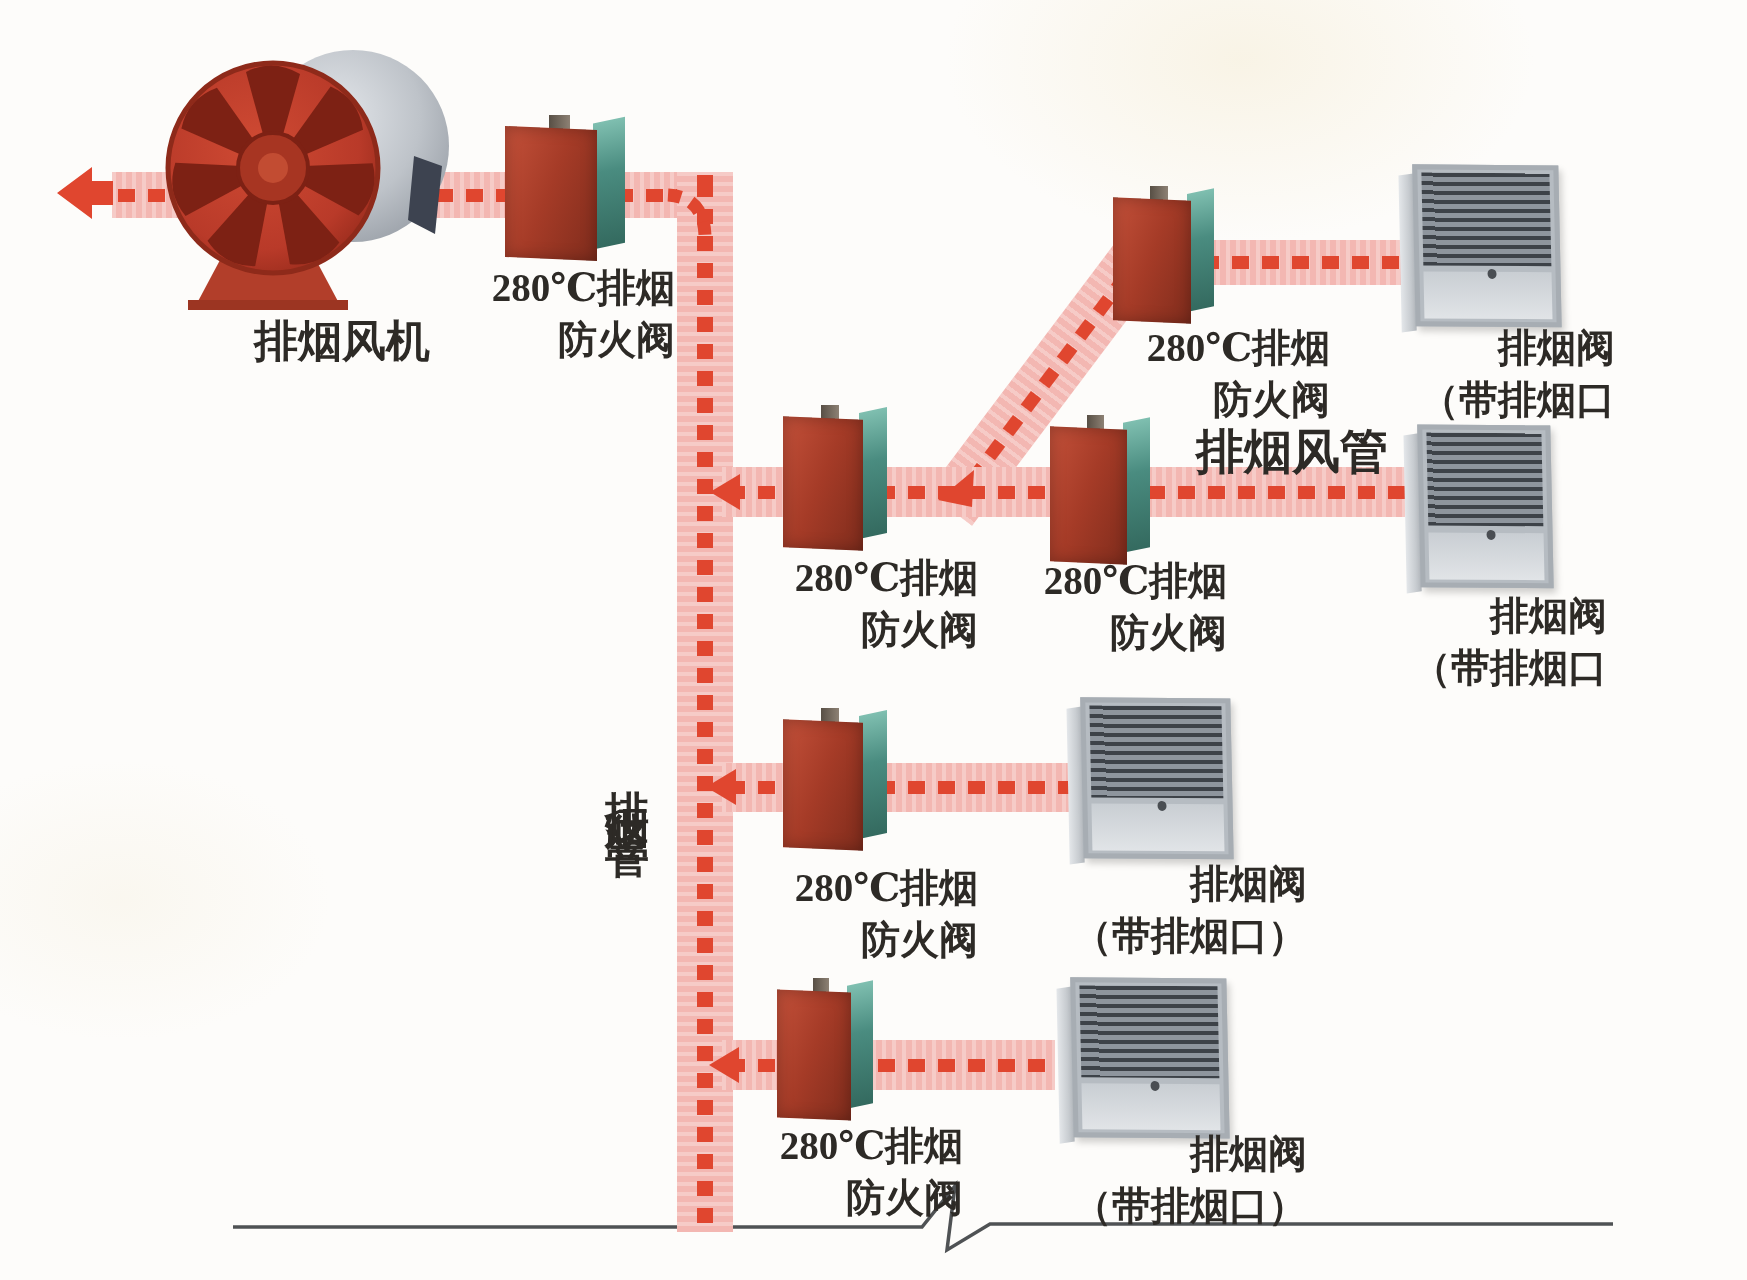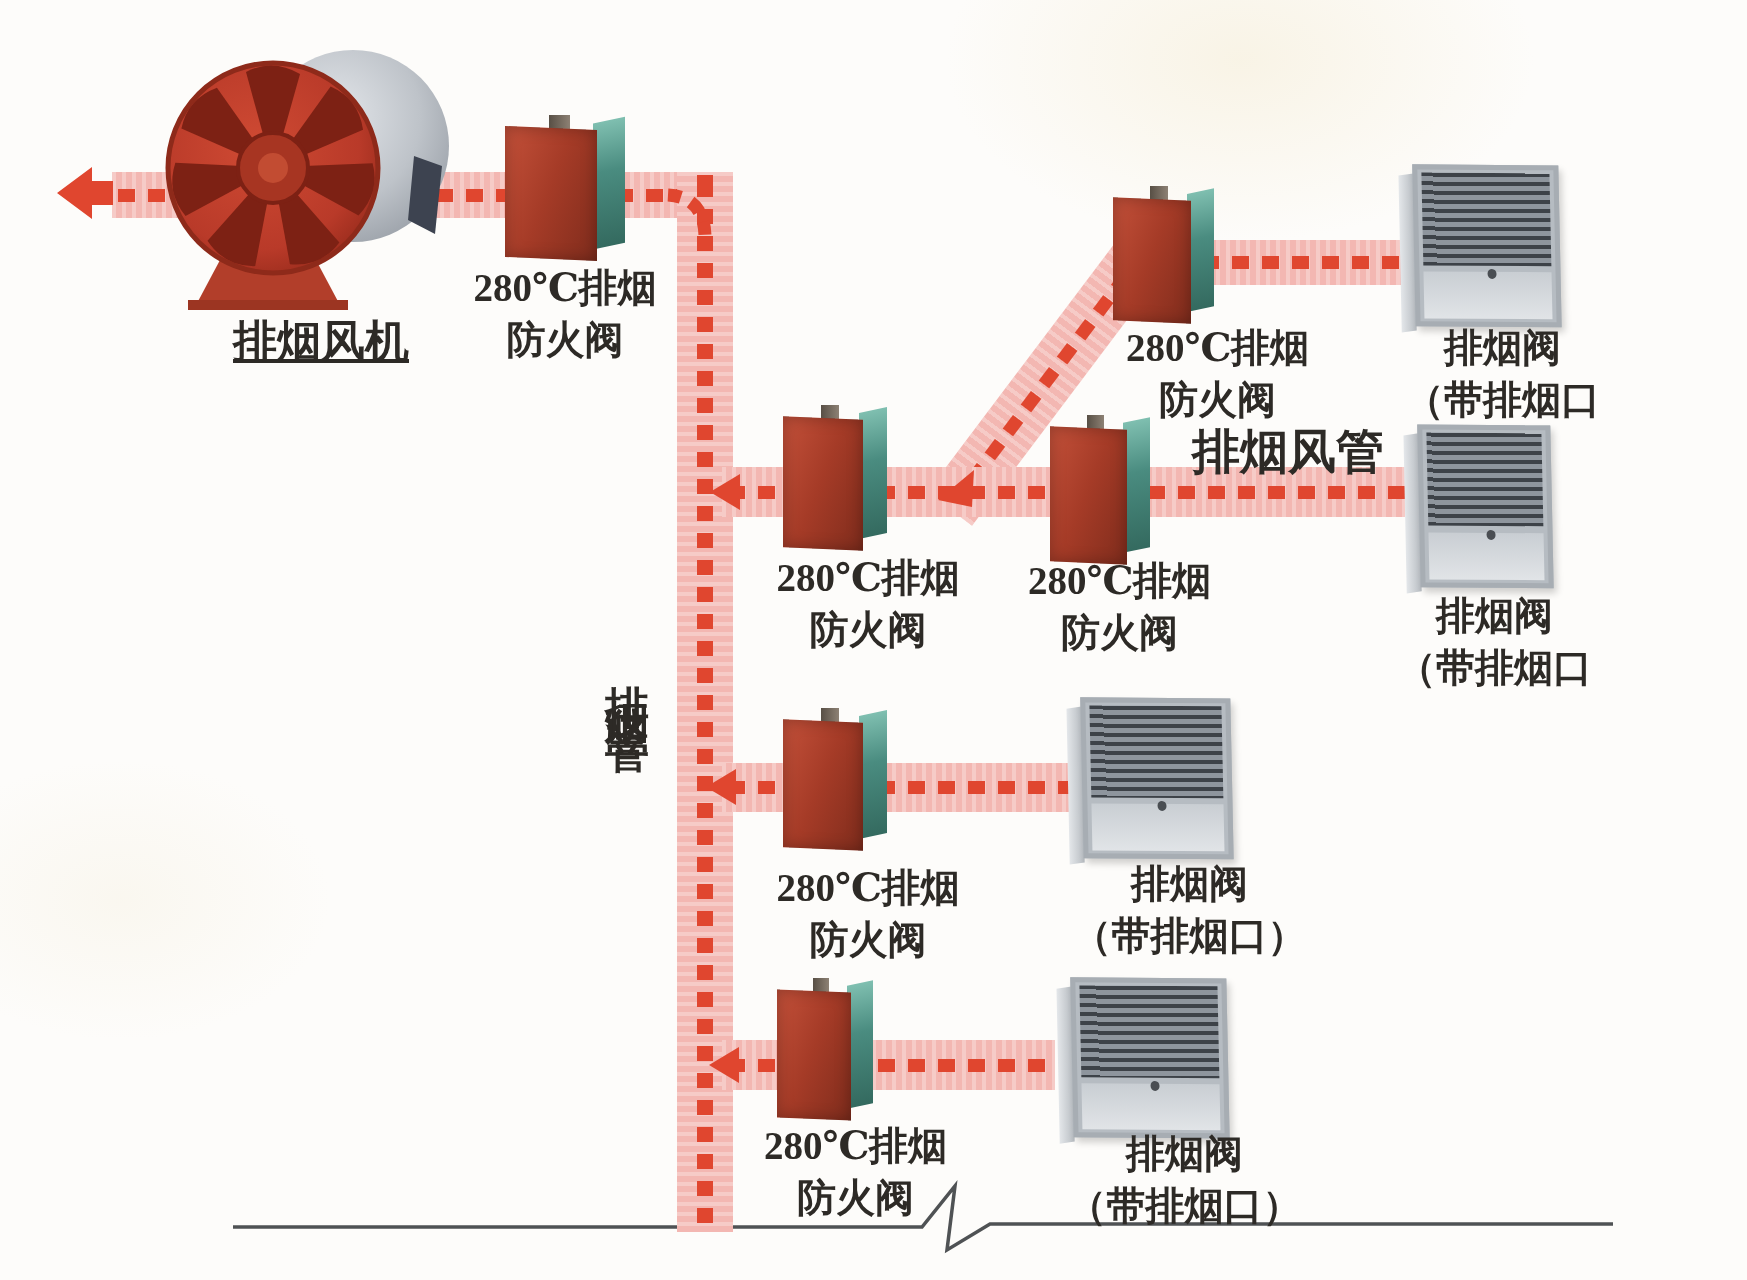--- a/index.html
+++ b/index.html
@@ -46,21 +46,21 @@
   .g-body{position:absolute;left:14px;right:0;top:0;bottom:5px;
           border:5px solid #a7adb3;background:#b6bcc2;transform:skewY(1.6deg);
           box-shadow:3px 5px 7px rgba(0,0,0,.18);}
   .g-louver{position:absolute;left:4px;right:4px;top:3px;height:61%;
           background:repeating-linear-gradient(180deg,#3d4248 0 4px,#8e959d 4px 9px);}
   .g-panel{position:absolute;left:4px;right:4px;bottom:3px;height:31%;
           background:linear-gradient(180deg,#c9ced3,#e1e4e7);}
   .g-dot{position:absolute;left:50%;top:-3px;width:9px;height:10px;background:#4a4e53;border-radius:50%;}
 
   
-  .lab{position:absolute;color:#2d2a26;font-weight:600;text-align:center;
+  .lab{position:absolute;color:#2d2a26;font-weight:600;text-align:right;
        font-size:39px;line-height:52px;white-space:nowrap;}
   .lab .l2{display:block;}
   .lab-fan{font-size:44px;}
   .lab-vert{writing-mode:vertical-rl;text-orientation:upright;
        font-size:44px;letter-spacing:15px;line-height:1.1;white-space:normal;}
   svg{position:absolute;left:0;top:0;pointer-events:none;}
 </style>
 </head>
 <body>
 
@@ -182,21 +182,21 @@
         <path d="M -9,-30 L -27,-96 Q 0,-110 27,-94 L 9,-30 Z" transform="rotate(154)"></path>
         <path d="M -9,-30 L -27,-96 Q 0,-110 27,-94 L 9,-30 Z" transform="rotate(206)"></path>
         <path d="M -9,-30 L -27,-96 Q 0,-110 27,-94 L 9,-30 Z" transform="rotate(257)"></path>
         <path d="M -9,-30 L -27,-96 Q 0,-110 27,-94 L 9,-30 Z" transform="rotate(309)"></path>
       </g>
       <circle r="35" fill="#a73522" stroke="#7d2114" stroke-width="4"></circle>
       <circle r="15" fill="#c24c32"></circle>
     </g>
   </svg>
 
-  <div class="lab lab-fan" style="left:206px;top:316px;width:230px;text-decoration:underline;">
+  <div class="lab lab-fan" style="left:200px;top:316px;width:230px;">
     <span>排烟风机</span>
   </div>
 
   <div class="lab" style="left:455px;top:262px;width:220px;">
     <span>280℃排烟</span>
     <span class="l2">防火阀</span>
   </div>
 
   <div class="lab" style="left:1105px;top:322px;width:225px;">
     <span>280℃排烟</span>

